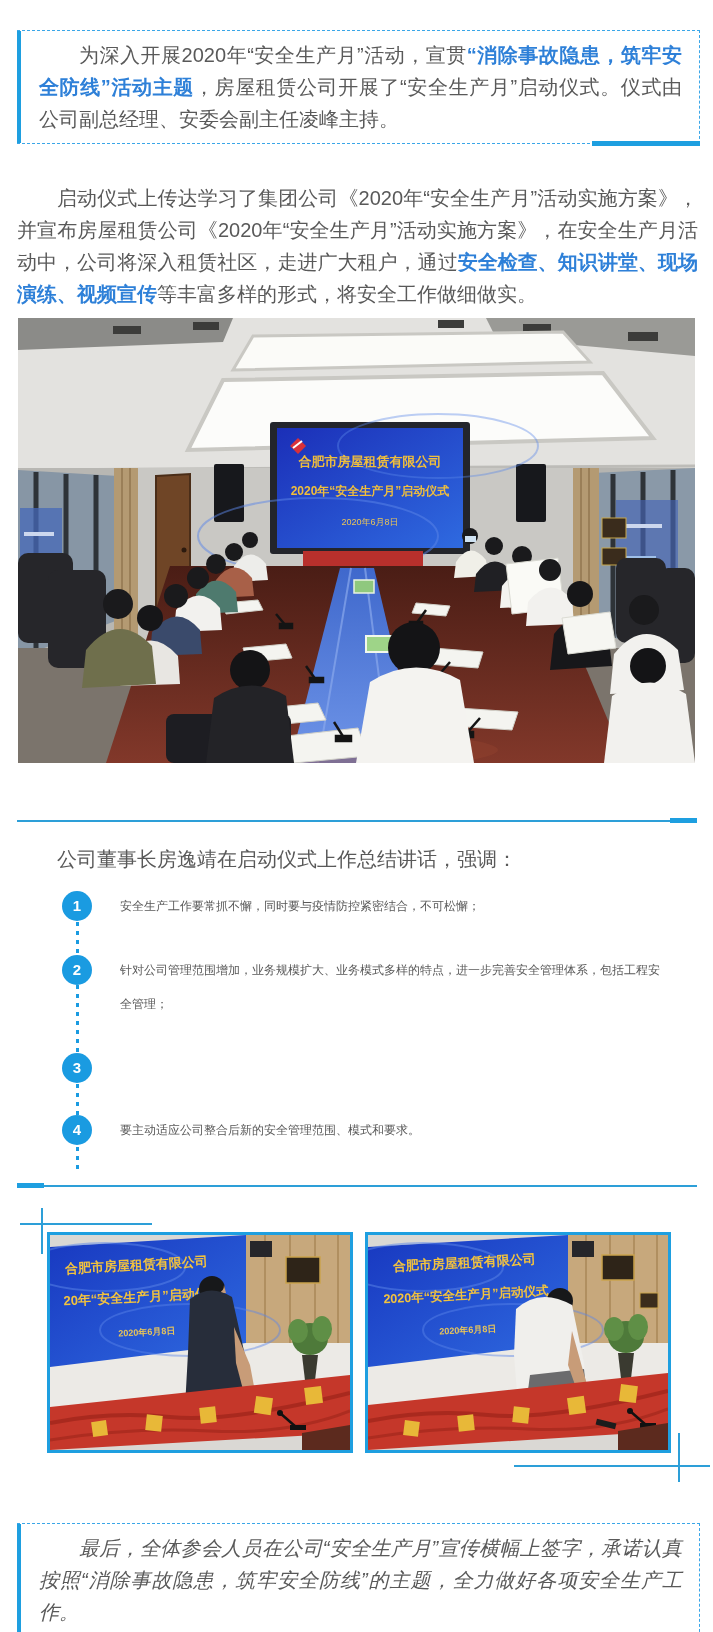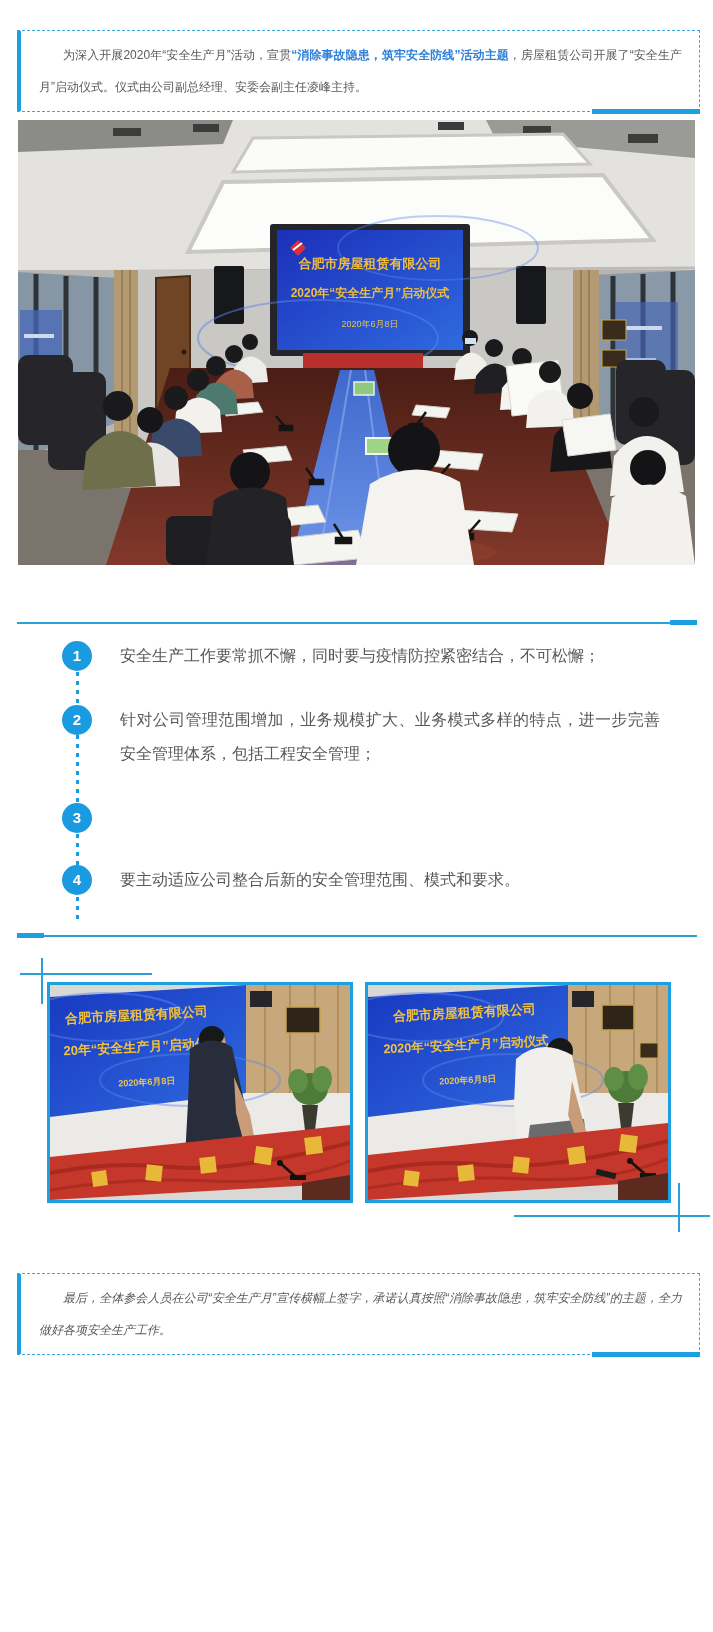--- a/index.html
+++ b/index.html
@@ -7,21 +7,21 @@
   .page{width:713px;position:relative;overflow:hidden;padding-bottom:29px;background:#fff;}
 
   
   .callout{position:relative;margin:0 13px 0 17px;border:1px dashed #3aa6e8;border-left:none;
            padding:8px 17px 8px 22px;box-sizing:border-box;}
   .callout::before{content:"";position:absolute;left:0;top:0;bottom:0;width:4px;background:#1e9fe0;}
   .callout::after{content:"";position:absolute;right:-1px;bottom:-3px;width:108px;height:5px;background:#1e9fe0;}
   .callout.first{margin-top:30px;}
   .callout.last{margin-top:70px;}
 
-  .para{font-size:12px;line-height:32px;text-align:justify;}
+  .para{font-size:20px;line-height:32px;text-align:justify;}
   .indent{text-indent:2em;}
   .hl{color:#2e80d8;font-weight:bold;}
 
   .body-para{margin:38px 15px 0 17px;}
 
   .main-photo{margin:8px 18px 0 18px;height:445px;}
   .main-photo svg{display:block;width:100%;height:100%;}
 
   .divider{height:5px;margin:0 15px 0 17px;position:relative;}
   .divider .thin{position:absolute;left:0;right:1px;top:2px;height:2px;background:#2d9fd8;}
@@ -34,21 +34,21 @@
   .lead-para{margin:20px 15px 0 17px;}
 
   .num-list{position:relative;margin-top:14px;padding-bottom:22px;}
   .num-list::before{content:"";position:absolute;left:76px;top:24px;bottom:0;width:3px;
     background:repeating-linear-gradient(to bottom,#1a9be1 0 4px,transparent 4px 9px);}
   .num-item{display:flex;align-items:flex-start;margin-bottom:30px;position:relative;}
   .num-item:last-child{margin-bottom:0;}
   .num-badge{flex:0 0 30px;width:30px;height:30px;margin-left:62px;border-radius:50%;
     background:#1a9be1;color:#fff;font-size:15px;font-weight:bold;line-height:30px;text-align:center;
     position:relative;z-index:1;margin-top:2px;}
-  .num-text{margin-left:28px;width:540px;font-size:16px;line-height:34px;text-align:justify;}
+  .num-text{margin-left:28px;width:540px;font-size:12px;line-height:34px;text-align:justify;}
 
   .photo-section{position:relative;margin-top:44px;}
   .photo-row{display:flex;gap:12px;margin:0 42px 0 47px;}
   .bphoto{flex:1;height:215px;border:3px solid #1e9fe0;box-sizing:content-box;}
   .bphoto svg{display:block;width:100%;height:100%;}
 
   .deco{position:absolute;background:#2d9fd8;}
   .deco-tl-h{left:20px;top:-9px;width:132px;height:2px;}
   .deco-tl-v{left:41px;top:-24px;width:2px;height:46px;}
   .deco-br-h{left:514px;top:233px;width:196px;height:2px;}
@@ -56,20 +56,21 @@
 </style>
 </head>
 <body>
 
 <div class="page">
 
   <div class="callout first">
     <p class="para indent" style="margin:0;"><span>为深入开展2020年“安全生产月”活动，宣贯</span><span class="hl">“消除事故隐患，筑牢安全防线”活动主题</span><span>，房屋租赁公司开展了“安全生产月”启动仪式。仪式由公司副总经理、安委会副主任凌峰主持。</span></p>
   </div>
 
+  <div class="para indent body-para"><span>启动仪式上传达学习了集团公司《2020年“安全生产月”活动实施方案》，并宣布房屋租赁公司《2020年“安全生产月”活动实施方案》，在安全生产月活动中，公司将深入租赁社区，走进广大租户，通过</span><span class="hl">安全检查、知识讲堂、现场演练、视频宣传</span><span>等丰富多样的形式，将安全工作做细做实。</span></div>
 
   <div class="main-photo">
     <svg viewBox="0 0 677 445" preserveAspectRatio="none">
       <defs>
         <linearGradient id="scr" x1="0" y1="0" x2="1" y2="1">
           <stop offset="0" stop-color="#1b2fb8"></stop>
             <stop offset="1" stop-color="#2f6ae0"></stop>
         </linearGradient>
         <linearGradient id="tbl" x1="0" y1="0" x2="0" y2="1">
           <stop offset="0" stop-color="#4a1d15"></stop>
@@ -232,20 +233,21 @@
         <path d="M352,364 Q396,336 442,362 L456,445 L338,445 Z" fill="#f4f3f0"></path>
       </g>
     </svg>
   </div>
 
   <div class="divider d1 acc-right">
     <div class="thin"></div>
     <div class="chunk"></div>
   </div>
 
+  <div class="para indent lead-para">公司董事长房逸靖在启动仪式上作总结讲话，强调：</div>
 
   <div class="num-list">
     <div class="num-item">
       <div class="num-badge">1</div>
       <div class="num-text">安全生产工作要常抓不懈，同时要与疫情防控紧密结合，不可松懈；</div>
     </div>
     <div class="num-item">
       <div class="num-badge">2</div>
       <div class="num-text">针对公司管理范围增加，业务规模扩大、业务模式多样的特点，进一步完善安全管理体系，包括工程安全管理；</div>
     </div>

